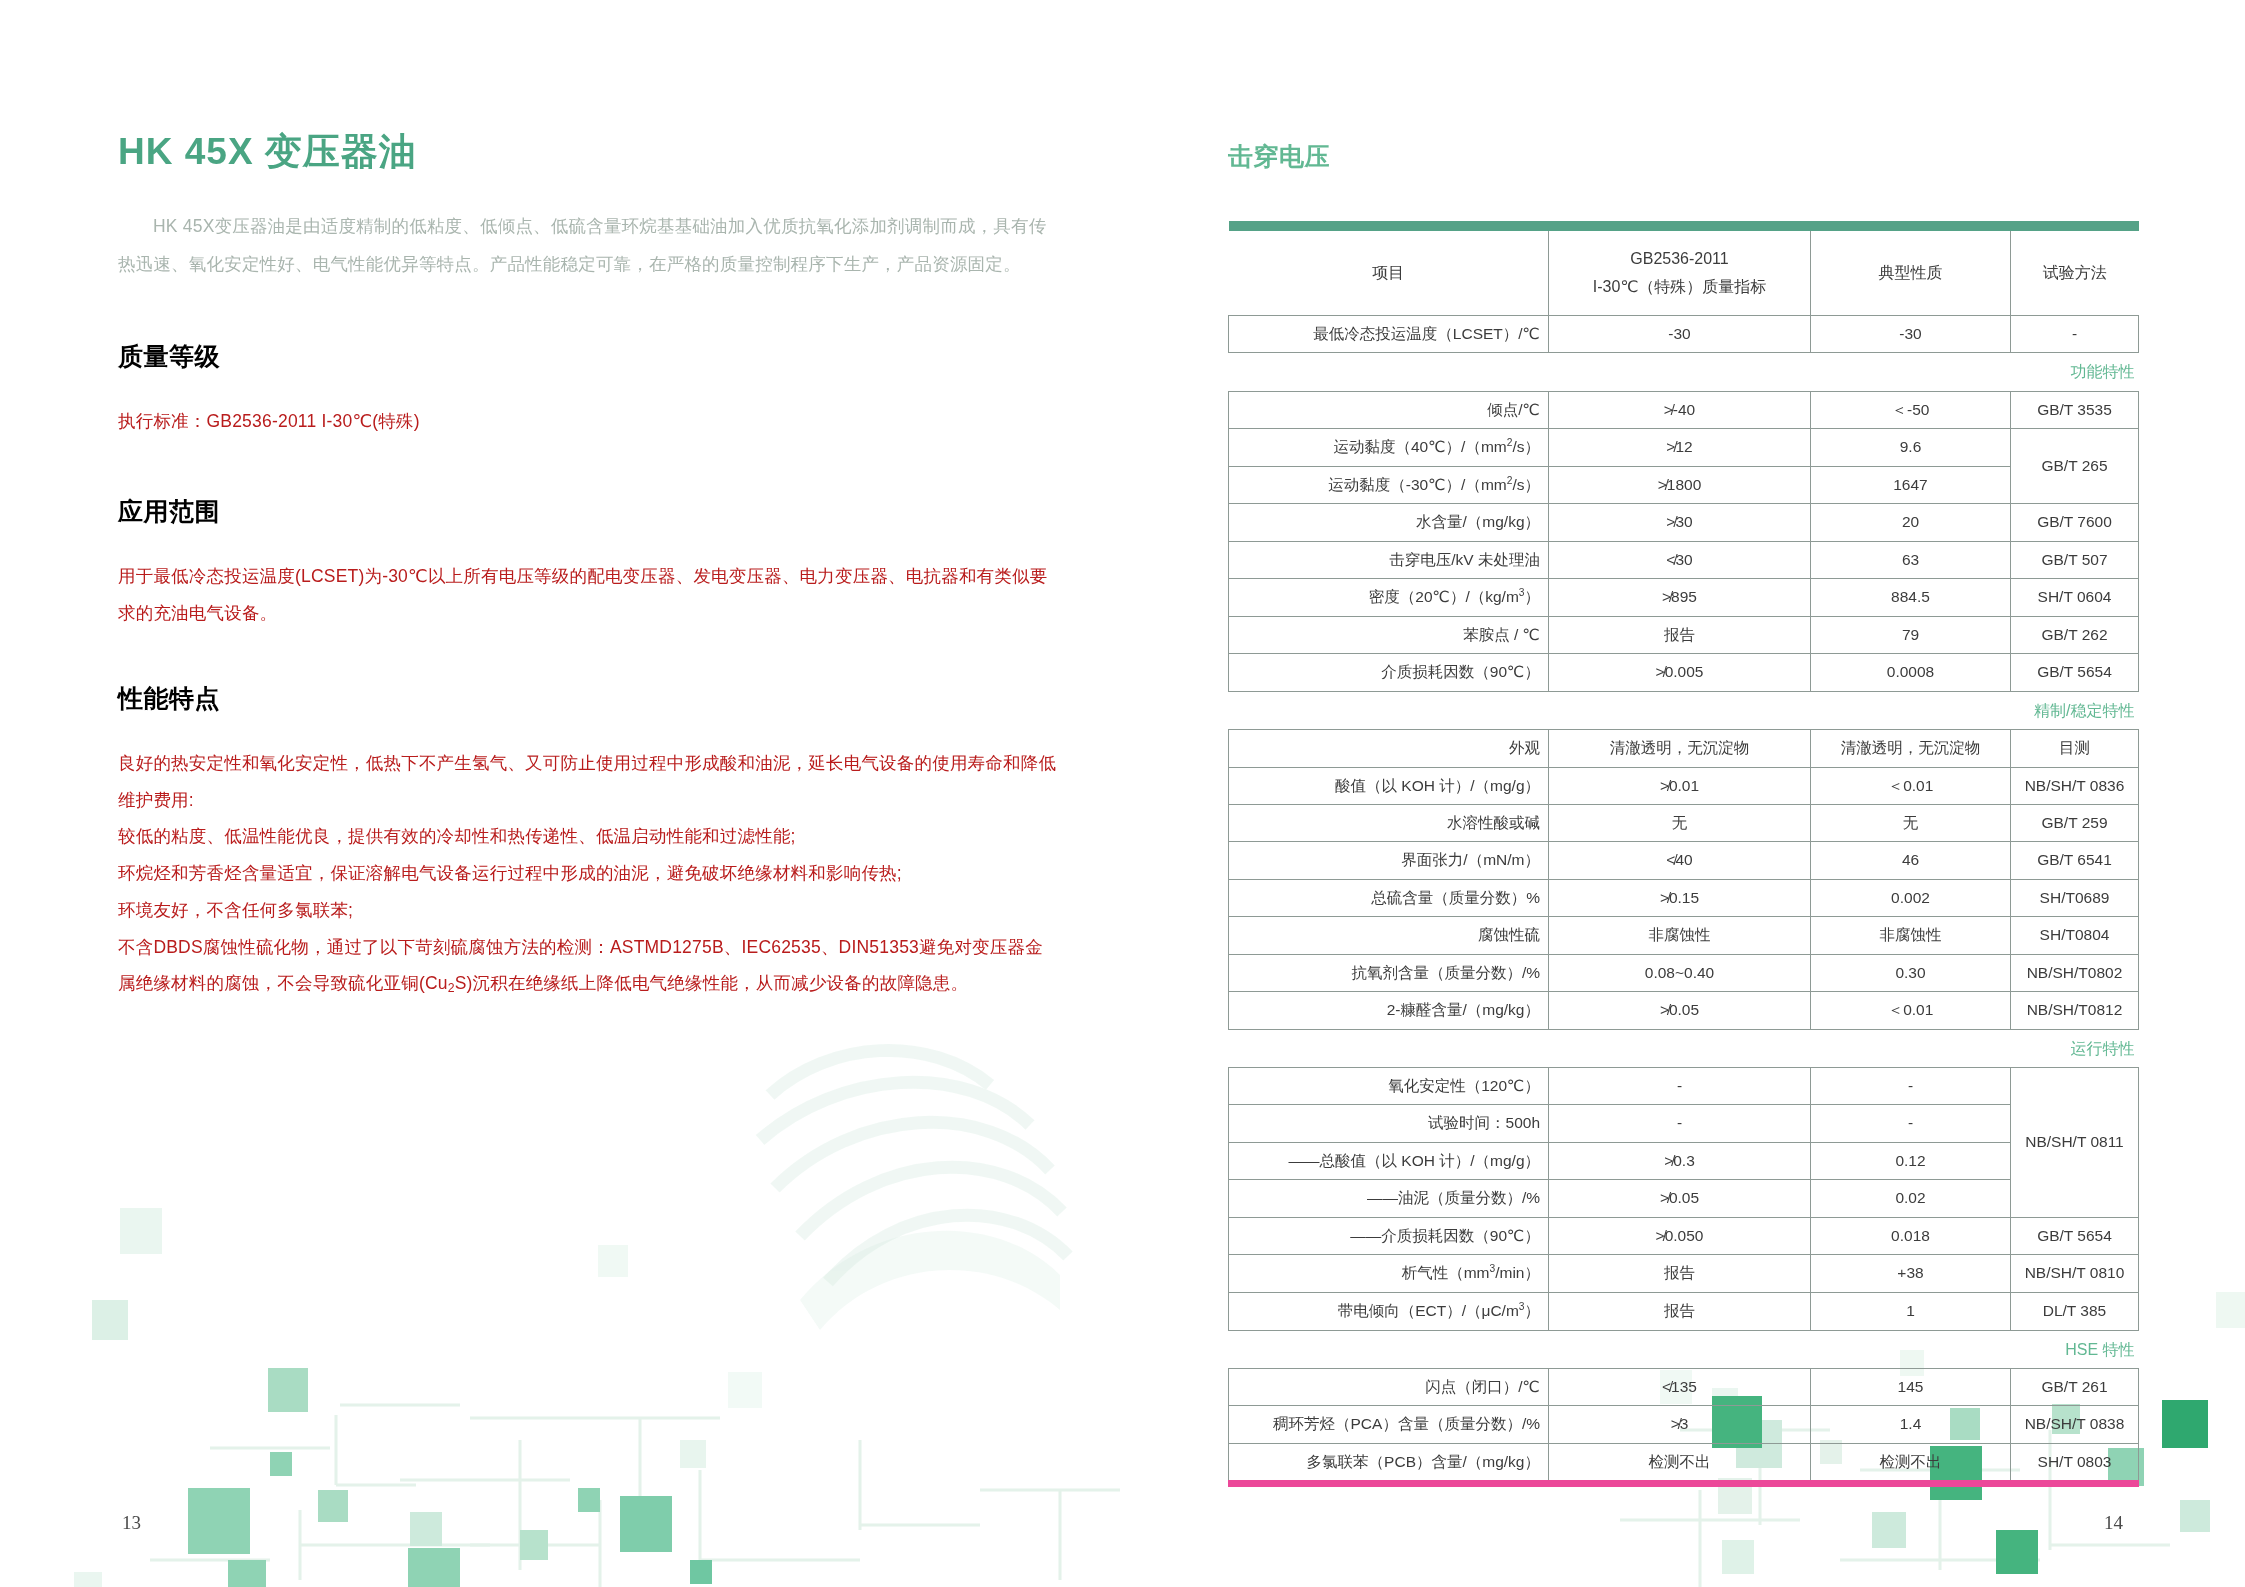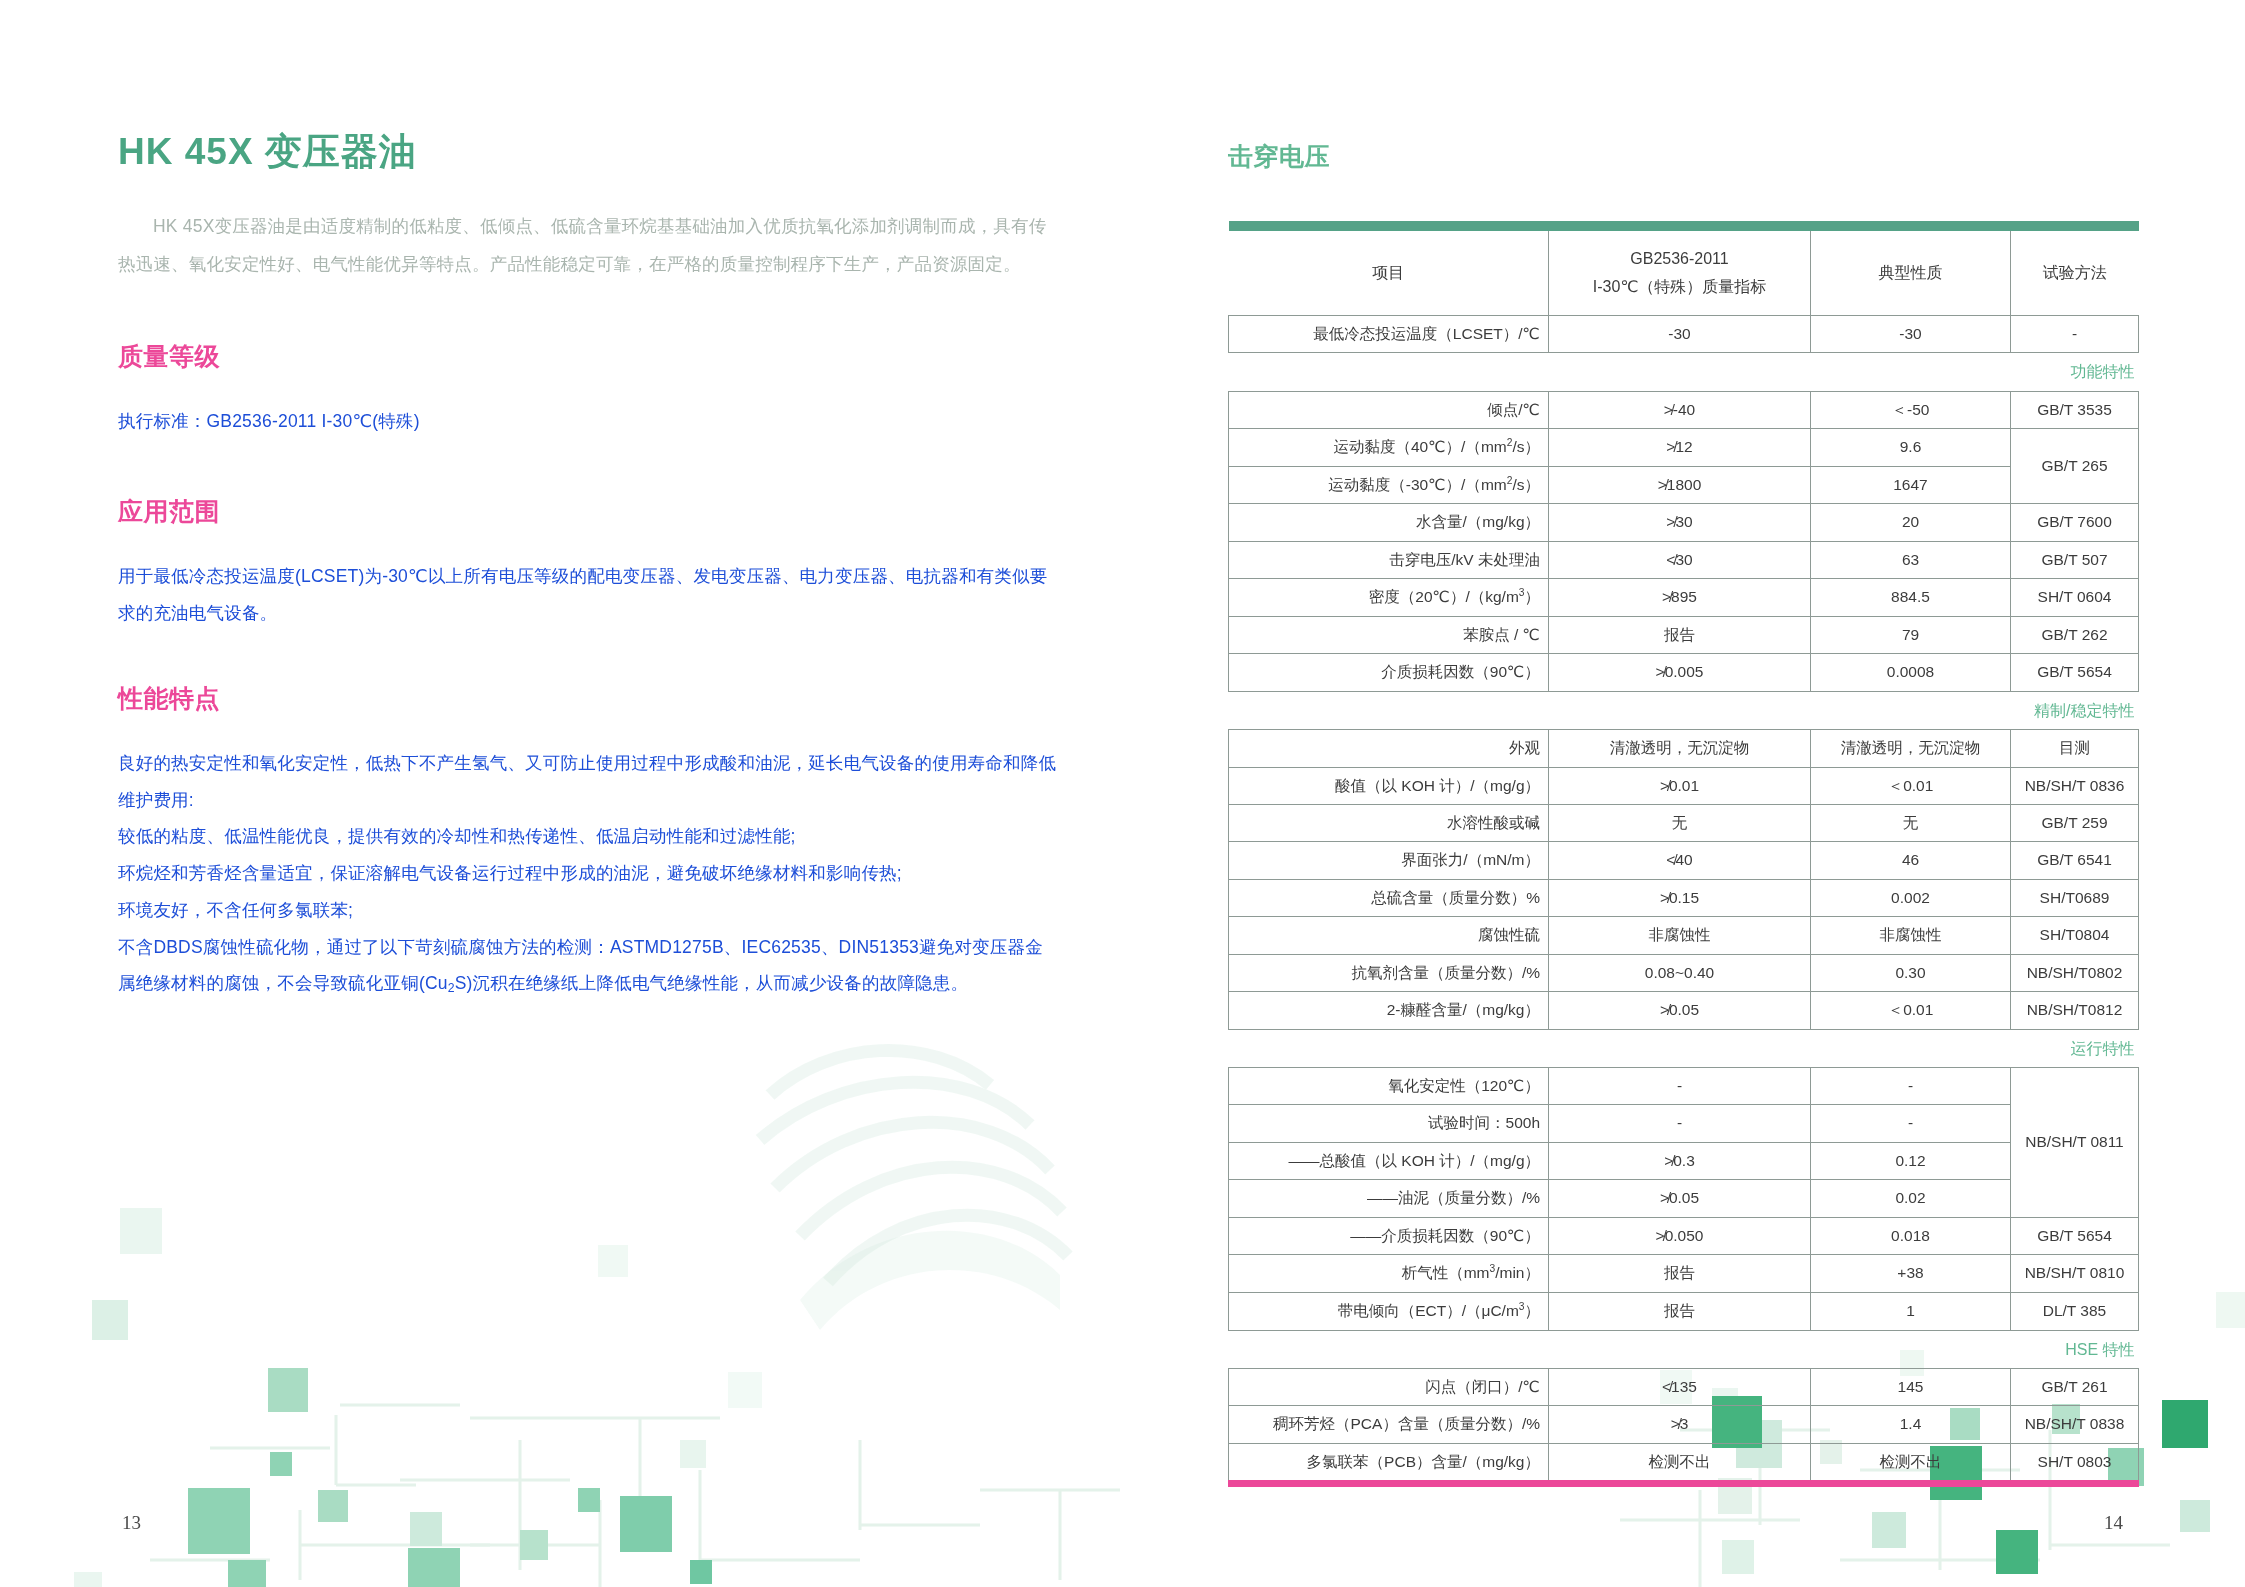--- a/index.html
+++ b/index.html
@@ -58,28 +58,28 @@
     font-size: 17.5px;
     line-height: 2.15;
     color: #a9b5ae;
     margin: 0 0 56px 0;
     text-indent: 2em;
     letter-spacing: .2px;
   }
   .sec-head {
     font-size: 25px;
     font-weight: bold;
-    color: #ec4899;
+    color: #000000;
     margin: 0 0 30px 0;
     letter-spacing: .5px;
   }
   .body-text {
     font-size: 17.5px;
     line-height: 2.1;
-    color: #1d4ed8;
+    color: #b91c1c;
     margin: 0 0 54px 0;
     letter-spacing: .2px;
   }
   .body-text p { margin: 0; }
   .body-text sub { font-size: 70%; vertical-align: -0.25em; }
 
   .block-std { margin-bottom: 56px; }
   .block-app { margin-bottom: 50px; }
 
   

